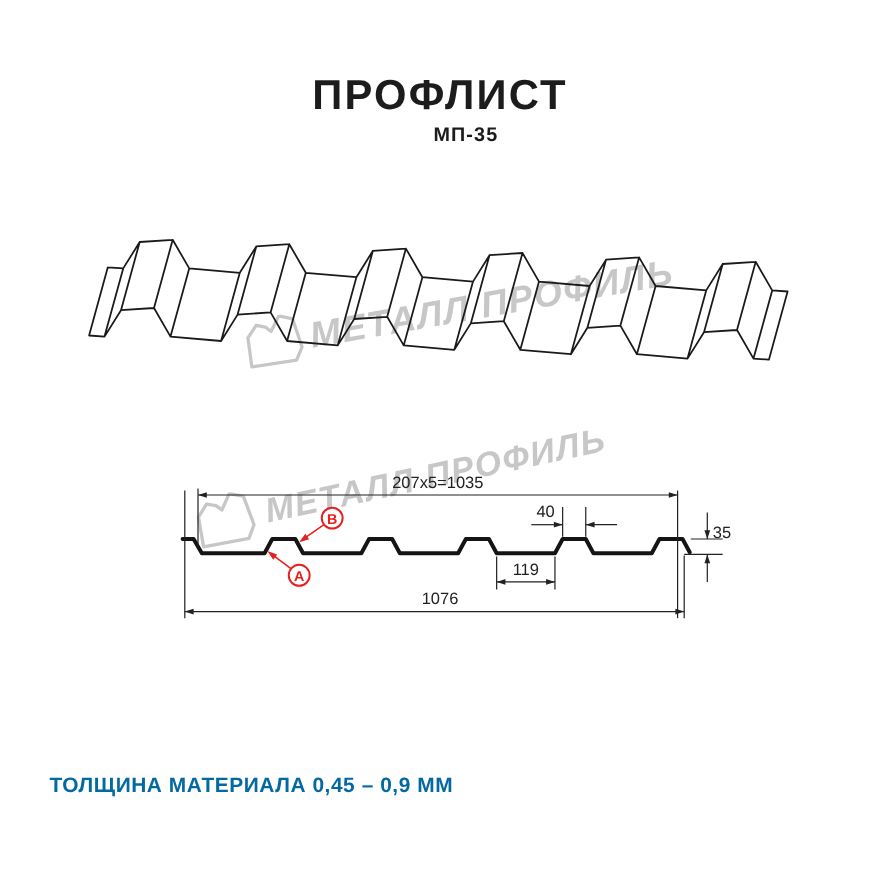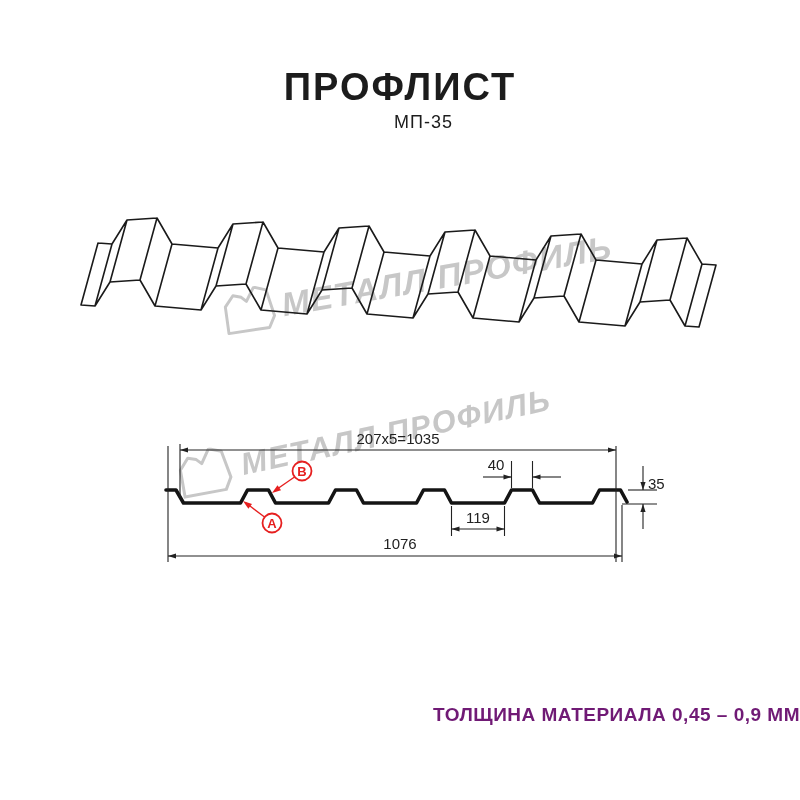--- a/index.html
+++ b/index.html
@@ -1,23 +1,23 @@
 <!DOCTYPE html>
 <html><head>
 <meta charset="utf-8">
 <style>
   html,body{margin:0;padding:0;background:#fff;}
   #page{position:relative;width:800px;height:800px;background:#fff;overflow:hidden;
         font-family:"Liberation Sans",sans-serif;}
   .title{position:absolute;left:0;right:0;top:66px;text-align:center;
          font-size:38px;font-weight:700;letter-spacing:2px;color:#1c1c1c;}
   .subtitle{position:absolute;left:0;right:0;top:112px;text-align:center;
-         font-size:18px;font-weight:400;letter-spacing:1px;color:#1c1c1c;margin-left:47px;}
-  .footer{position:absolute;left:0;right:0;top:704px;text-align:right;
-         font-size:19px;font-weight:600;letter-spacing:.5px;color:#701a75;}
+         font-size:18px;font-weight:700;letter-spacing:1px;color:#1c1c1c;margin-left:47px;}
+  .footer{position:absolute;left:0;right:0;top:704px;text-align:left;
+         font-size:19px;font-weight:600;letter-spacing:.5px;color:#0369a1;padding-left:45px;}
   .wm{position:absolute;display:flex;align-items:center;z-index:1;
       transform-origin:left center;white-space:nowrap;}
   .wm .wm-text{font-weight:bold;font-style:italic;letter-spacing:1.5px;}
   #wm1{left:222px;top:292px;transform:rotate(-10deg);}
   #wm1 .wm-text{font-size:33px;margin-left:5px;}
   #wm2{left:172px;top:456px;transform:rotate(-12deg);}
   #wm2 .wm-text{font-size:31px;margin-left:3px;}
   svg.layer{position:absolute;left:0;top:0;z-index:2;pointer-events:none;}
   .txt{z-index:3;}
 </style>

